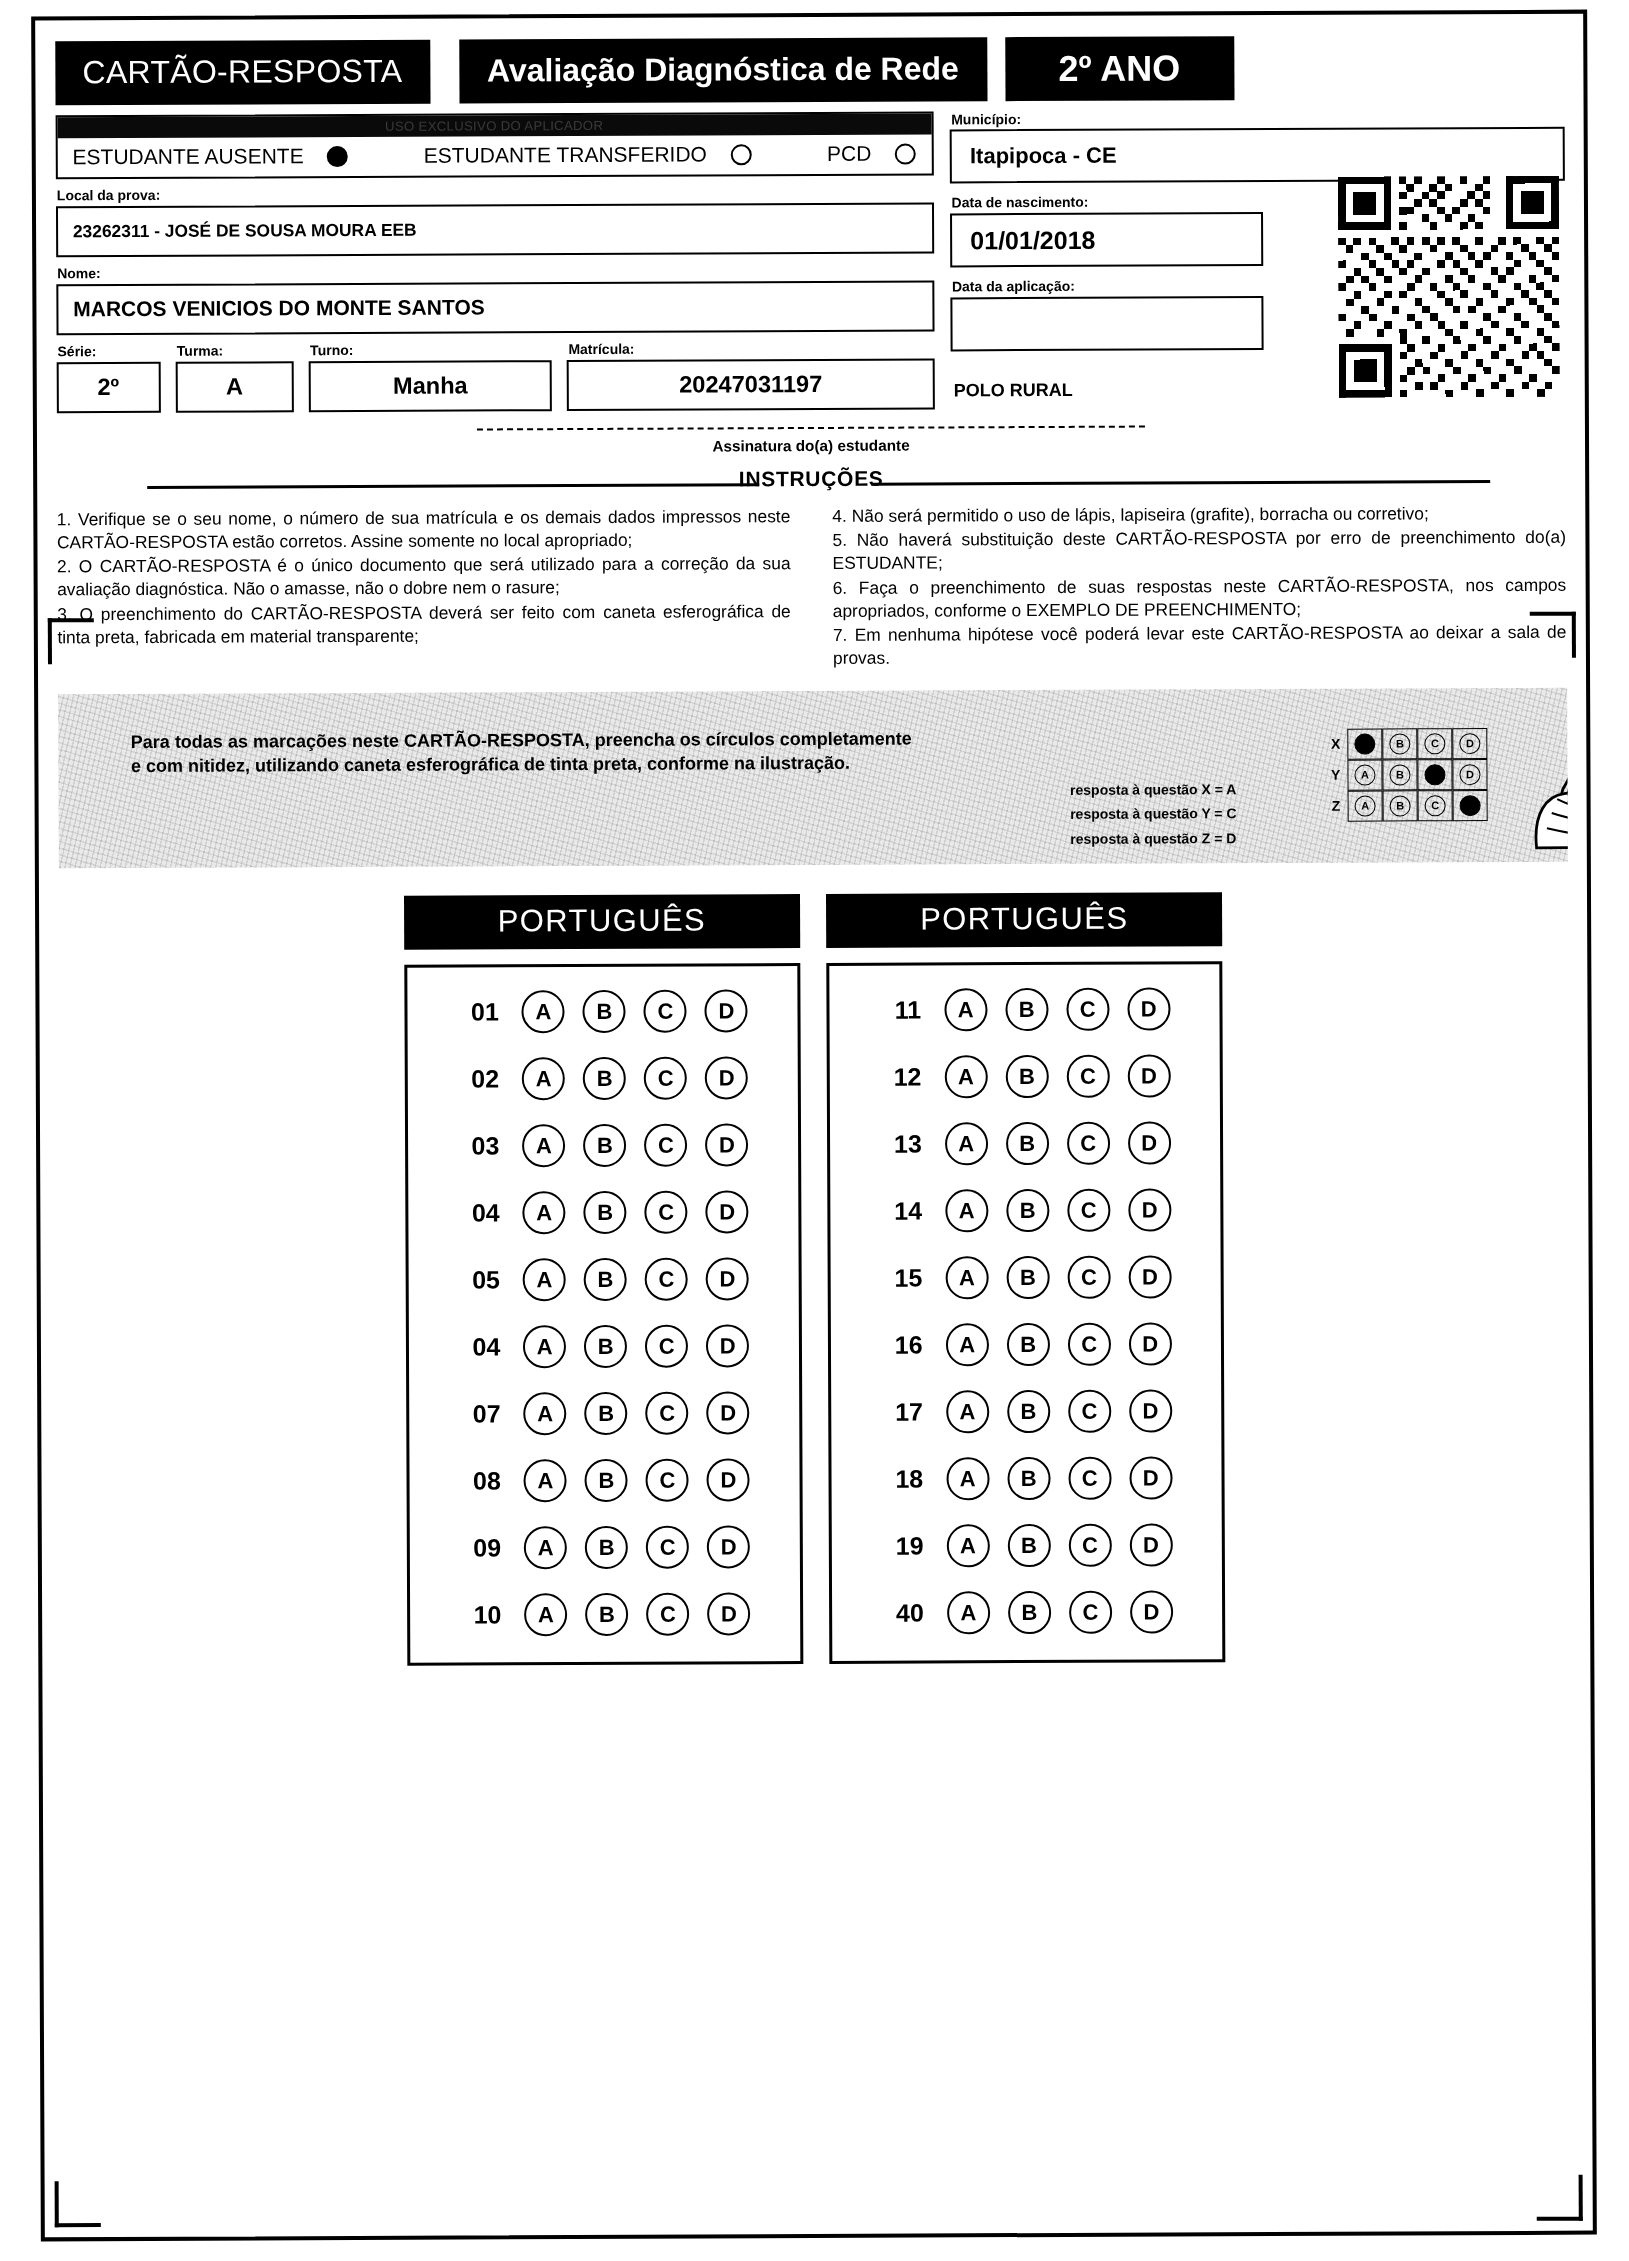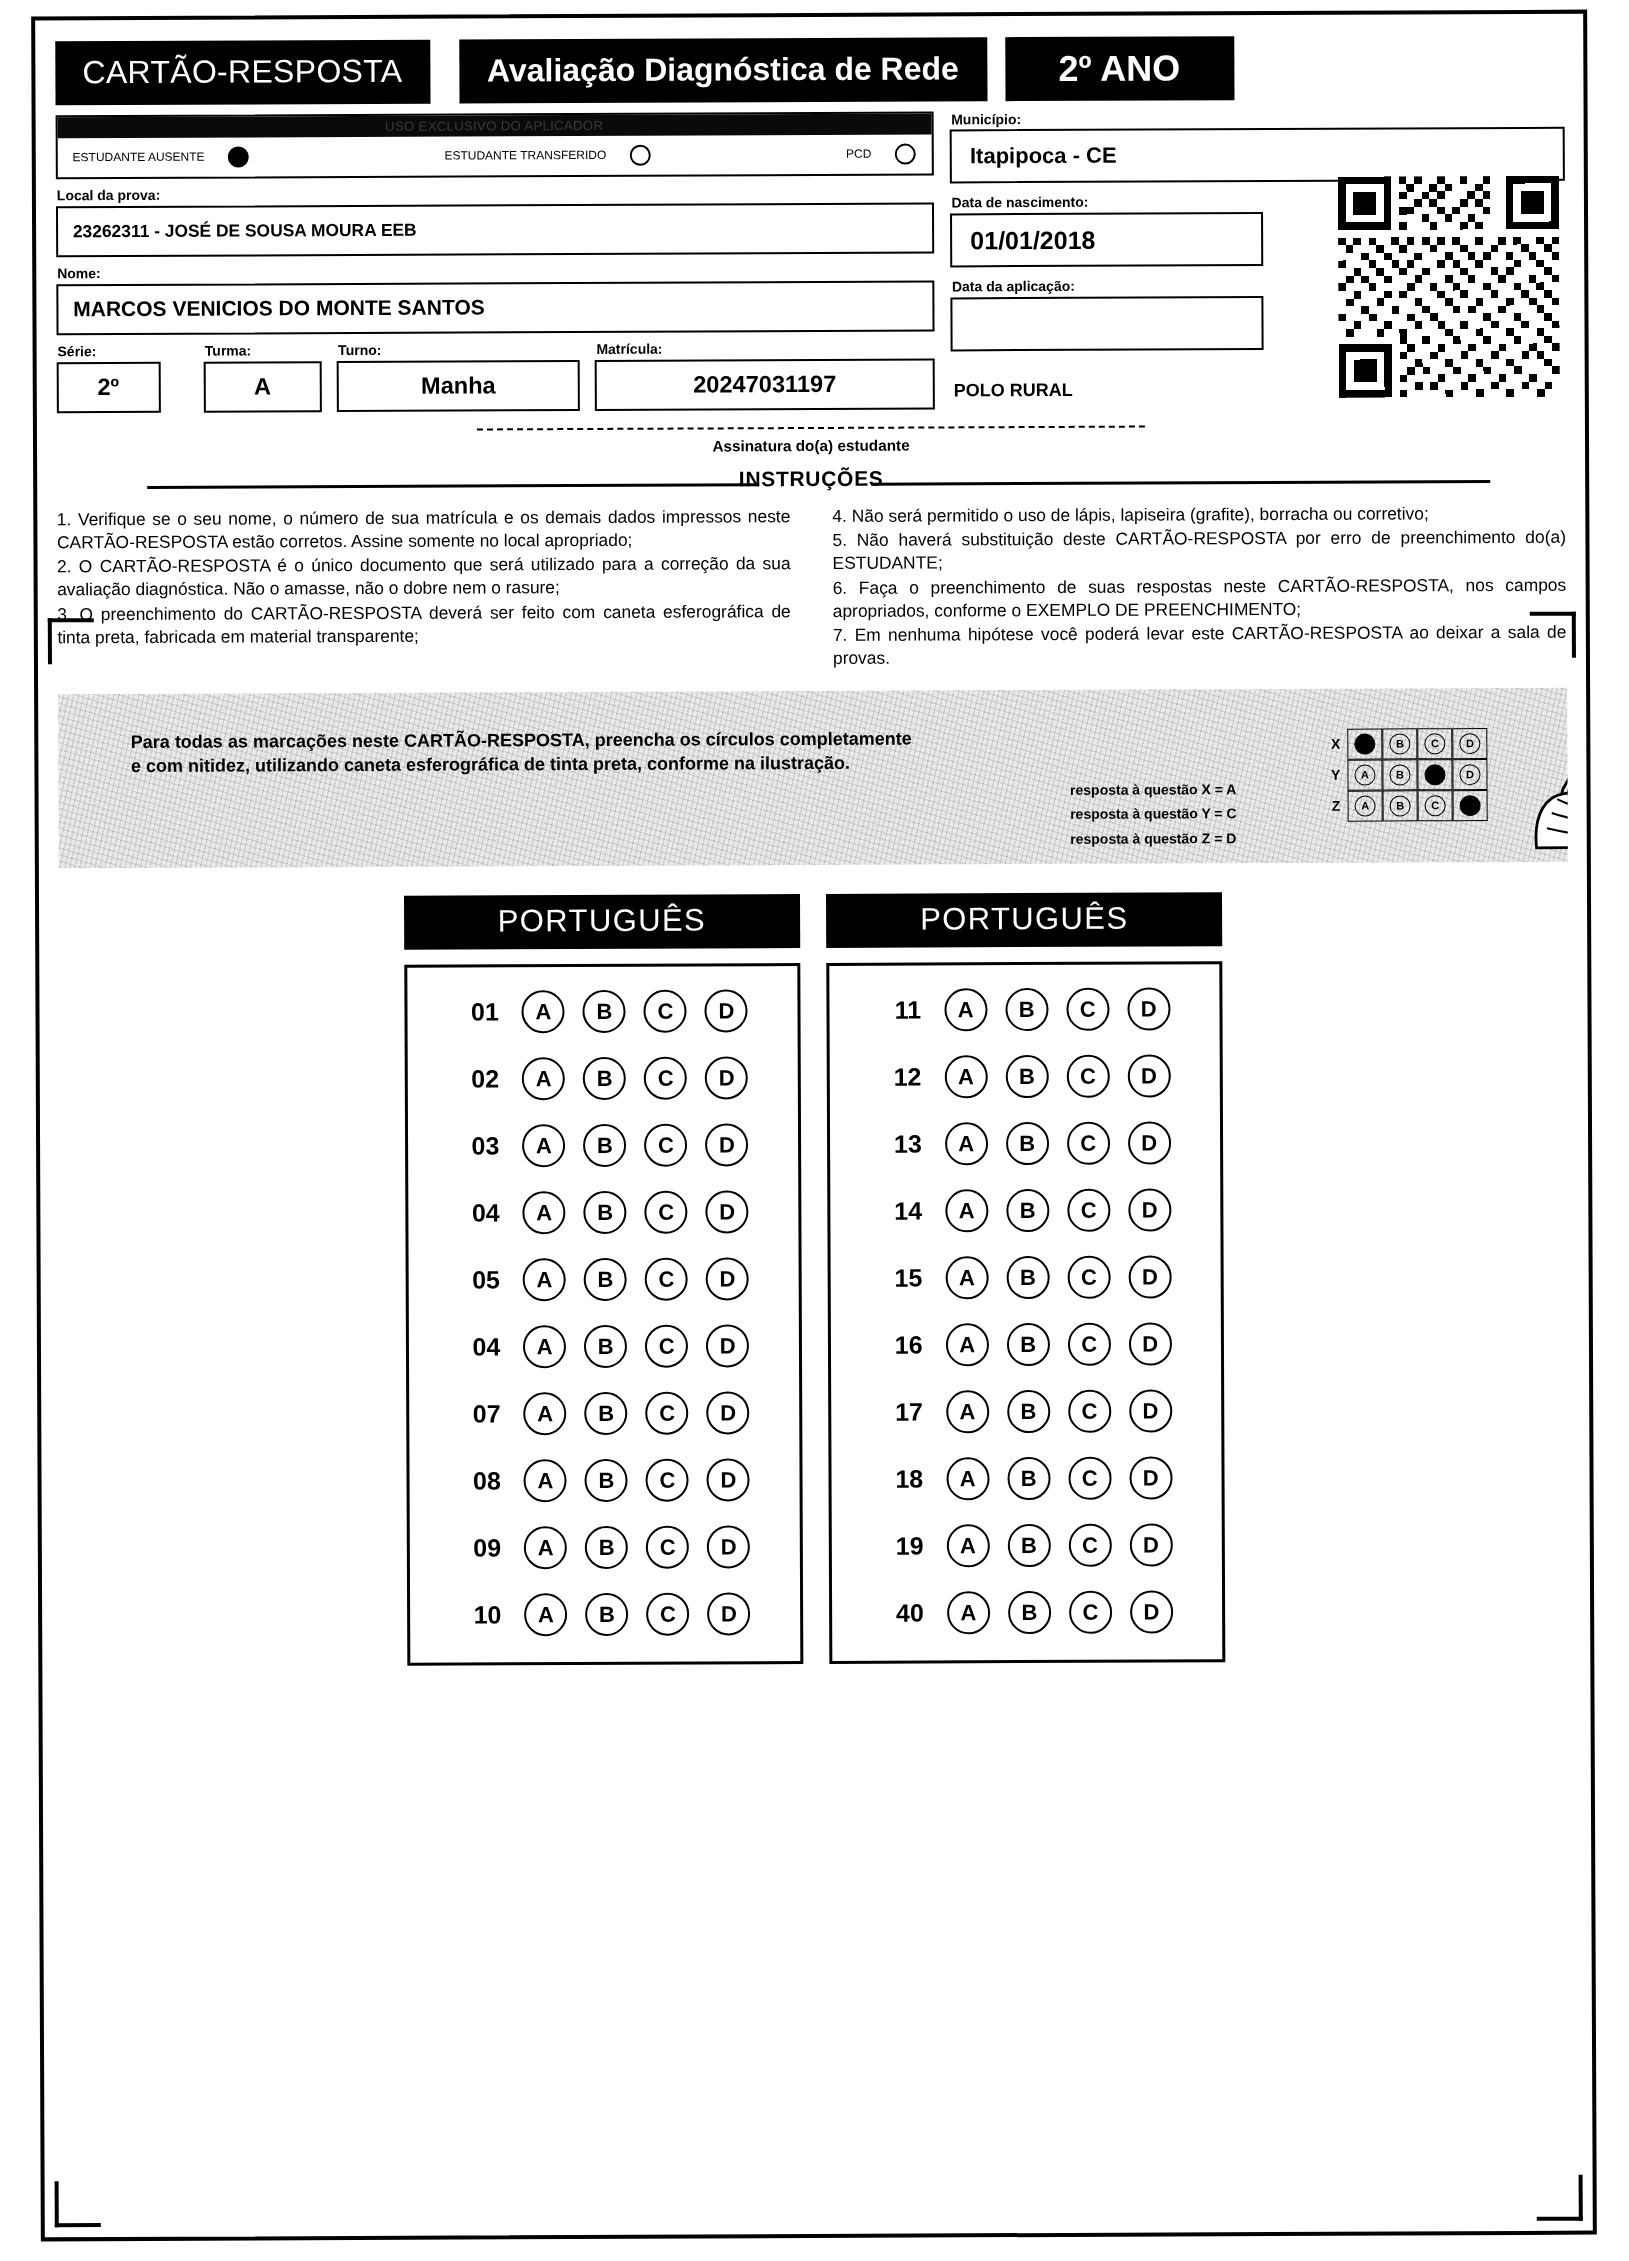--- a/index.html
+++ b/index.html
@@ -36,37 +36,37 @@
 
   .applic{
     border:2.1px solid #000;height:64px;position:relative;box-sizing:border-box;
   }
   .applic-title{
     position:absolute;left:0;right:0;top:0;height:21px;
     background:#0a0a0a;color:#3a3a3a;font-size:13.2px;display:flex;align-items:center;justify-content:center;
     letter-spacing:0.3px;
   }
   .applic-row{position:absolute;left:0;right:0;top:21px;bottom:0;display:flex;align-items:center;padding:0 15.3px;box-sizing:border-box;}
-  .applic-row .lbl{font-size:12px;}
+  .applic-row .lbl{font-size:21px;}
   .bub{width:21px;height:21px;border:2.1px solid #000;border-radius:50%;box-sizing:border-box;display:inline-block;}
   .bub.filled{background:#000;}
   .sp1{flex:0 0 23.6px;}
   .sp2{flex:1 1 auto;}
 
   .fieldlbl{font-size:14px;font-weight:bold;margin:8.3px 0 2.8px 1.4px;}
   .fieldbox{
     border:2.1px solid #000;height:51px;display:flex;align-items:center;padding:0 15.3px;
     font-size:21px;box-sizing:border-box;
   }
   .fieldbox.small{font-size:17.4px;font-weight:bold;}
   .fieldbox.mid{font-size:21px;font-weight:bold;}
 
   .row3{display:flex;gap:15.3px;}
   .col-serie{flex:0 0 104px;}
-  .col-turma{flex:0 0 118px;margin-left:28px;}
+  .col-turma{flex:0 0 118px;}
   .col-turno{flex:0 0 243px;}
   .col-matr{flex:1 1 auto;}
   .fieldbox.ctr{justify-content:center;font-weight:bold;font-size:23.6px;}
 
   .muni-lbl{font-size:14px;font-weight:bold;margin:0 0 2.8px 1.4px;}
   .muni-box{border:2.1px solid #000;height:54px;display:flex;align-items:center;padding:0 18px;font-size:22px;font-weight:bold;box-sizing:border-box;}
   .dob-box{border:2.1px solid #000;height:54px;width:313px;display:flex;align-items:center;padding:0 18px;font-size:25px;font-weight:bold;box-sizing:border-box;}
   .apl-box{border:2.1px solid #000;height:54px;width:313px;box-sizing:border-box;}
   .polo{font-size:18px;font-weight:bold;margin-top:29px;margin-left:2.8px;}
 

